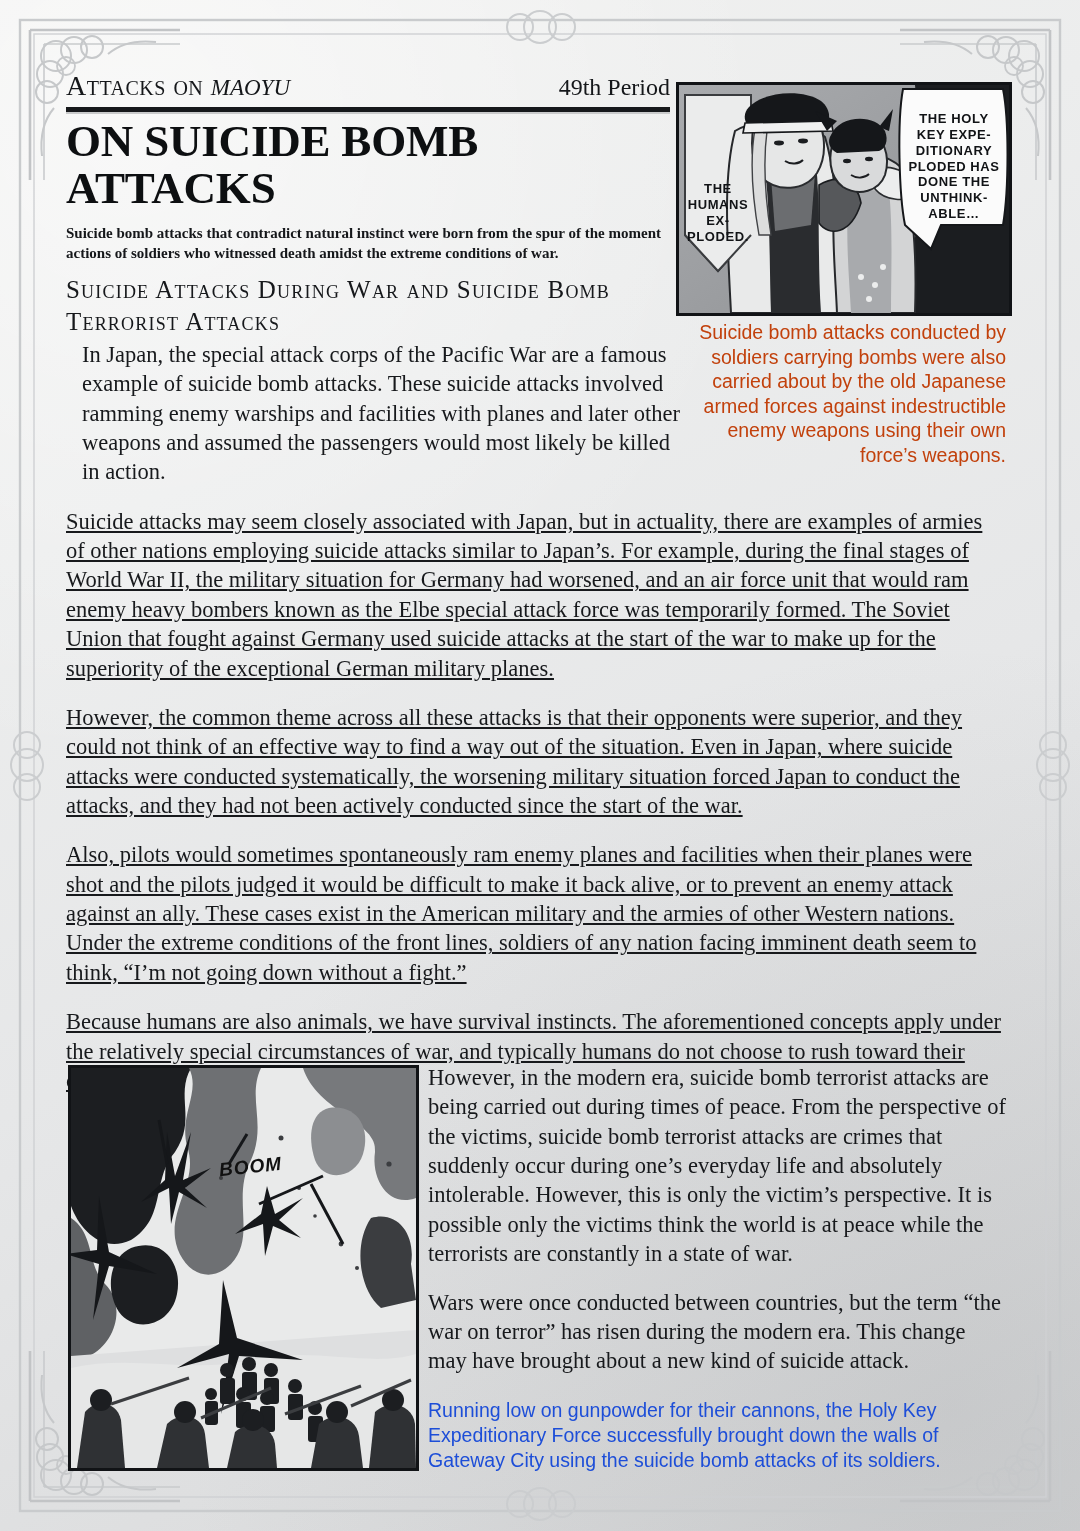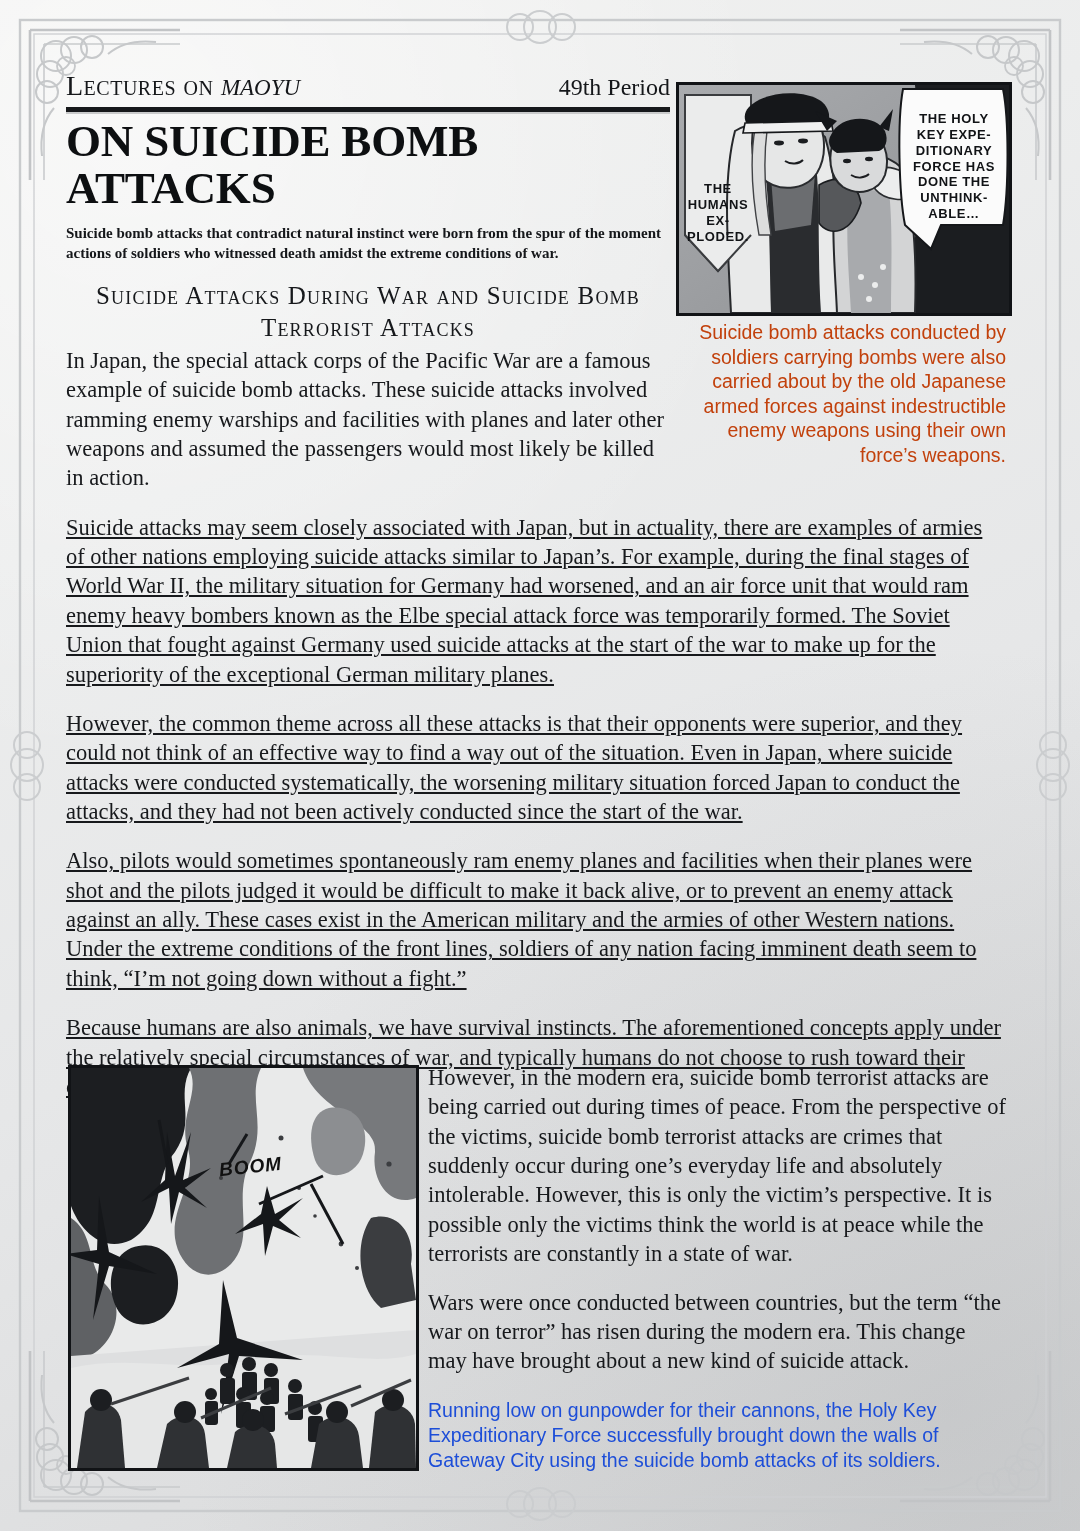--- a/index.html
+++ b/index.html
@@ -65,37 +65,36 @@
   .lede{
     width:604px;
     margin-top:7px;
     font-size:15px;
     font-weight:bold;
     line-height:1.33;
     color:#15171a;
   }
   h2.section-title{
     width:604px;
-    margin:17px 0 3px 0;
+    margin:11px 0 3px 0;
     font-size:25px;
     font-weight:normal;
     font-variant:small-caps;
     letter-spacing:1.2px;
     line-height:1.25;
     color:#16181b;
-    text-align:center;
   }
   p.body-text{
     margin:0 0 0 0;
     font-size:22.5px;
     line-height:1.305;
     color:#17191c;
     text-align:left;
   }
-  .col-left{width:604px;}
+  .col-left{width:604px;margin-left:16px;}
   .full-width p.body-text{width:940px;margin-bottom:20px;text-decoration:underline;}
   .full-width{margin-top:20px;}
 
   
   .panel-top{
     position:absolute;left:610px;top:12px;
     width:330px;height:228px;
     border:3px solid #111316;
     background:#9b9da0;
     overflow:hidden;
@@ -194,21 +193,21 @@
     <circle cx="1053" cy="745" r="13"></circle>
       <circle cx="1053" cy="765" r="16"></circle>
       <circle cx="1053" cy="787" r="13"></circle>
   </g>
 </svg>
 
 <div id="content">
 
   <div class="masthead">
     <div class="masthead-title">
-      <span class="sc">Lectures on</span>
+      <span class="sc">Attacks on</span>
       <em>MAOYU</em>
     </div>
     <div class="masthead-period">49th Period</div>
   </div>
   <div class="head-rule"></div>
 
   <h1 class="article-title">ON SUICIDE BOMB ATTACKS</h1>
 
   <div class="lede">Suicide bomb attacks that contradict natural instinct were born from the spur of the moment actions of soldiers who witnessed death amidst the extreme conditions of war.</div>
 
@@ -268,21 +267,21 @@
 
       <path d="M6,150 L39,186 L72,150" fill="#ebecec" stroke="#3a3c3f" stroke-width="2"></path>
     </svg>
     <div class="bubble-text" style="left:8px;top:96px;width:62px;white-space:pre-line;">THE
 HUMANS
 EX-
 PLODED.</div>
     <div class="bubble-text" style="left:226px;top:26px;width:98px;white-space:pre-line;">THE HOLY
 KEY EXPE-
 DITIONARY
-FORCE HAS
+PLODED HAS
 DONE THE
 UNTHINK-
 ABLE…</div>
   </div>
   <div class="panel-caption">Suicide bomb attacks conducted by soldiers carrying bombs were also carried about by the old Japanese armed forces against indestructible enemy weapons using their own force’s weapons.</div>
 
   <div class="full-width">
     <p class="body-text">Suicide attacks may seem closely associated with Japan, but in actuality, there are examples of armies of other nations employing suicide attacks similar to Japan’s. For example, during the final stages of World War II, the military situation for Germany had worsened, and an air force unit that would ram enemy heavy bombers known as the Elbe special attack force was temporarily formed. The Soviet Union that fought against Germany used suicide attacks at the start of the war to make up for the superiority of the exceptional German military planes.</p>
     <p class="body-text">However, the common theme across all these attacks is that their opponents were superior, and they could not think of an effective way to find a way out of the situation. Even in Japan, where suicide attacks were conducted systematically, the worsening military situation forced Japan to conduct the attacks, and they had not been actively conducted since the start of the war.</p>
     <p class="body-text">Also, pilots would sometimes spontaneously ram enemy planes and facilities when their planes were shot and the pilots judged it would be difficult to make it back alive, or to prevent an enemy attack against an ally. These cases exist in the American military and the armies of other Western nations. Under the extreme conditions of the front lines, soldiers of any nation facing imminent death seem to think, “I’m not going down without a fight.”</p>

